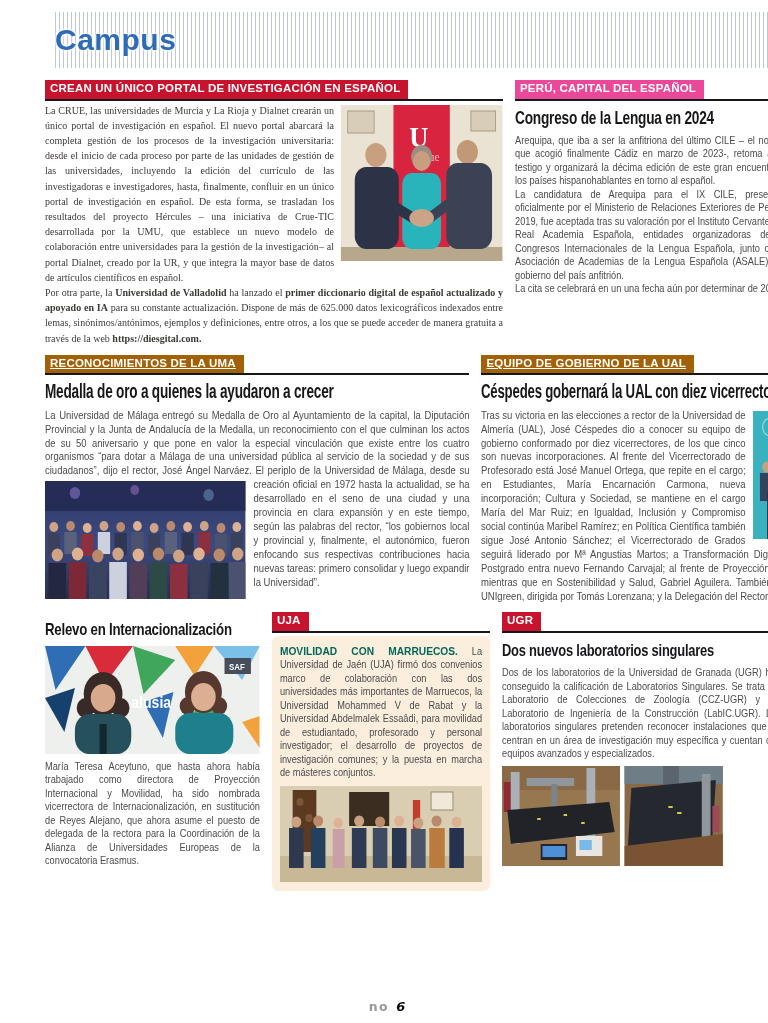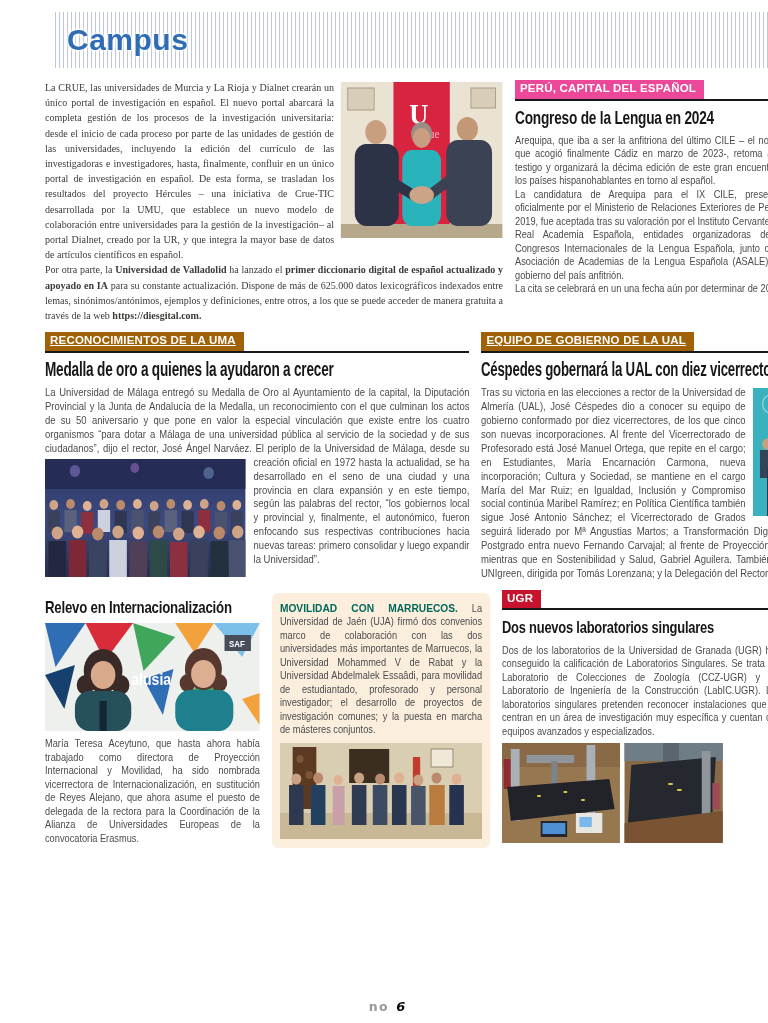--- a/index.html
+++ b/index.html
@@ -1,21 +1,21 @@
 <!DOCTYPE html>
 <html><head>
 <meta charset="utf-8">
 <style>
   html,body{margin:0;padding:0;background:#ffffff;}
   .page{position:relative;width:768px;height:1023px;background:#fff;overflow:hidden;
         font-family:"Liberation Sans",sans-serif;}
   
   .masthead{margin:12px 0 12px 55px;height:56px;display:flex;align-items:center;
     background:repeating-linear-gradient(90deg,#bcc6e0 0 1px,#ffffff 1px 4px);}
-  .masthead h1{margin:0;padding-left:12px;font-size:30px;font-weight:700;color:#2e6cb5;
+  .masthead h1{margin:0;padding-left:0;font-size:30px;font-weight:700;color:#2e6cb5;
     letter-spacing:.5px;text-shadow:0 0 3px #fff,0 0 3px #fff,0 0 4px #fff;}
   
   .content{padding:0 45px;}
   .row{display:grid;column-gap:12px;margin-bottom:9px;}
   .row1{grid-template-columns:458px 1fr;}
   .row2{grid-template-columns:1fr 1fr;}
   .row3{grid-template-columns:215px 218px 1fr;}
   
   .krow{border-bottom:2px solid #17171a;line-height:0;margin-bottom:2px;}
   .kicker{display:inline-block;line-height:1;color:#fff;font-weight:700;font-size:11.5px;
@@ -63,20 +63,23 @@
 
   <header class="masthead">
     <h1>Campus</h1>
   </header>
 
   <div class="content">
 
     <section class="row row1">
 
       <article>
+        <div class="krow">
+          <span class="kicker red">CREAN UN ÚNICO PORTAL DE INVESTIGACIÓN EN ESPAÑOL</span>
+        </div>
         <div class="body serif sq">
           <svg class="ph ph-crue" viewBox="0 0 184 156" preserveAspectRatio="none">
             <rect width="184" height="156" fill="#eae2d3"></rect>
             <rect x="8" y="6" width="30" height="22" fill="#d8cdb8" stroke="#a89a80"></rect>
             <rect x="148" y="6" width="28" height="20" fill="#d8cdb8" stroke="#a89a80"></rect>
             <rect x="60" y="0" width="64" height="148" fill="#d92440"></rect>
             <text x="78" y="42" font-size="30" font-weight="bold" fill="#ffffff">U</text>
             <text x="100" y="56" font-size="13" fill="#f4bcc8">ue</text>
             <rect y="142" width="184" height="14" fill="#b7a88c"></rect>
             <circle cx="40" cy="50" r="12" fill="#c9a07f"></circle>
@@ -295,20 +298,23 @@
             <circle cx="162" cy="60" r="9" fill="#57382e"></circle>
             <circle cx="198" cy="60" r="9" fill="#57382e"></circle>
             <circle cx="180" cy="51" r="14" fill="#dcae92"></circle>
             <rect x="148" y="67" width="66" height="41" rx="16" fill="#1f808d"></rect>
           </svg>
           <p><span>María Teresa Aceytuno, que hasta ahora había trabajado como directora de Proyección Internacional y Movilidad, ha sido nombrada vicerrectora de Internacionalización, en sustitución de Reyes Alejano, que ahora asume el puesto de delegada de la rectora para la Coordinación de la Alianza de Universidades Europeas de la convocatoria Erasmus.</span></p>
         </div>
       </article>
 
       <article>
+        <div class="krow">
+          <span class="kicker red">UJA</span>
+        </div>
         <div class="sq">
           <div class="ujabox body sans small">
             <p><span class="lead">MOVILIDAD CON MARRUECOS.</span><span> La Universidad de Jaén (UJA) firmó dos convenios marco de colaboración con las dos universidades más importantes de Marruecos, la Universidad Mohammed V de Rabat y la Universidad Abdelmalek Essaâdi, para movilidad de estudiantado, profesorado y personal investigador; el desarrollo de proyectos de investigación comunes; y la puesta en marcha de másteres conjuntos.</span></p>
             <svg class="ph ph-uja" viewBox="0 0 222 96" preserveAspectRatio="none">
               <rect width="222" height="96" fill="#d9cdb2"></rect>
               <rect y="70" width="222" height="26" fill="#c9b895"></rect>
               <rect x="14" y="4" width="26" height="62" fill="#5c3a22"></rect>
               <circle cx="22" cy="16" r="4" fill="#7a5536"></circle>
                 <circle cx="32" cy="32" r="4" fill="#7a5536"></circle>
                 <circle cx="22" cy="48" r="4" fill="#7a5536"></circle>

